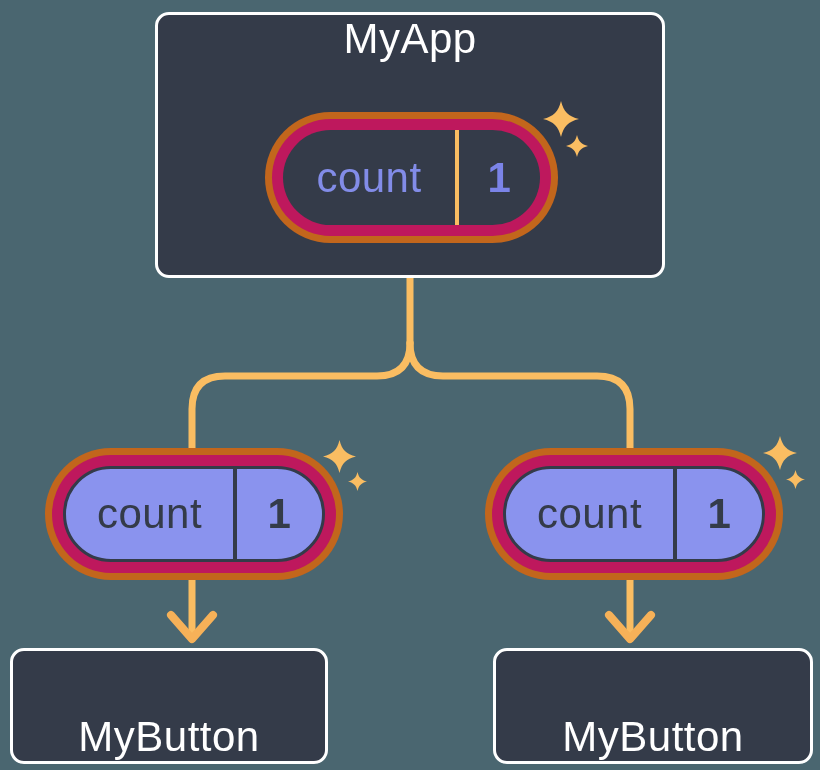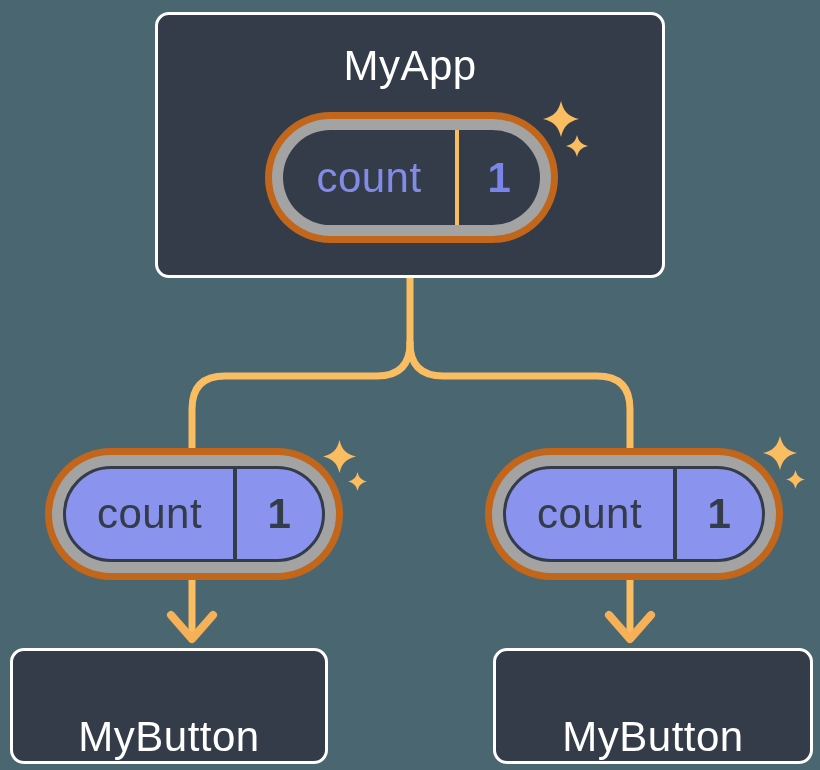--- a/index.html
+++ b/index.html
@@ -21,35 +21,35 @@
     box-sizing:border-box;
     z-index:2;
   }
   .node-title{
     color:#FFFFFF;
     font-size:42px;
     font-weight:500;
     letter-spacing:0.5px;
     text-align:center;
   }
-  #myapp-box .node-title{padding-top:27px;}
+  #myapp-box .node-title{}
   .button-node{display:flex;align-items:flex-end;justify-content:center;}
   
   .pill{
     position:absolute;
     border-radius:999px;
     background:#C2661C;
     padding:7px;
     box-sizing:border-box;
     z-index:3;
   }
   .pill-ring{
     width:100%;height:100%;
     box-sizing:border-box;
-    background:#a3a3a3;
+    background:#be185d;
     border-radius:999px;
     padding:11px;
   }
   .pill-core{
     width:100%;height:100%;
     box-sizing:border-box;
     border-radius:999px;
     display:flex;
     align-items:stretch;
     overflow:hidden;

